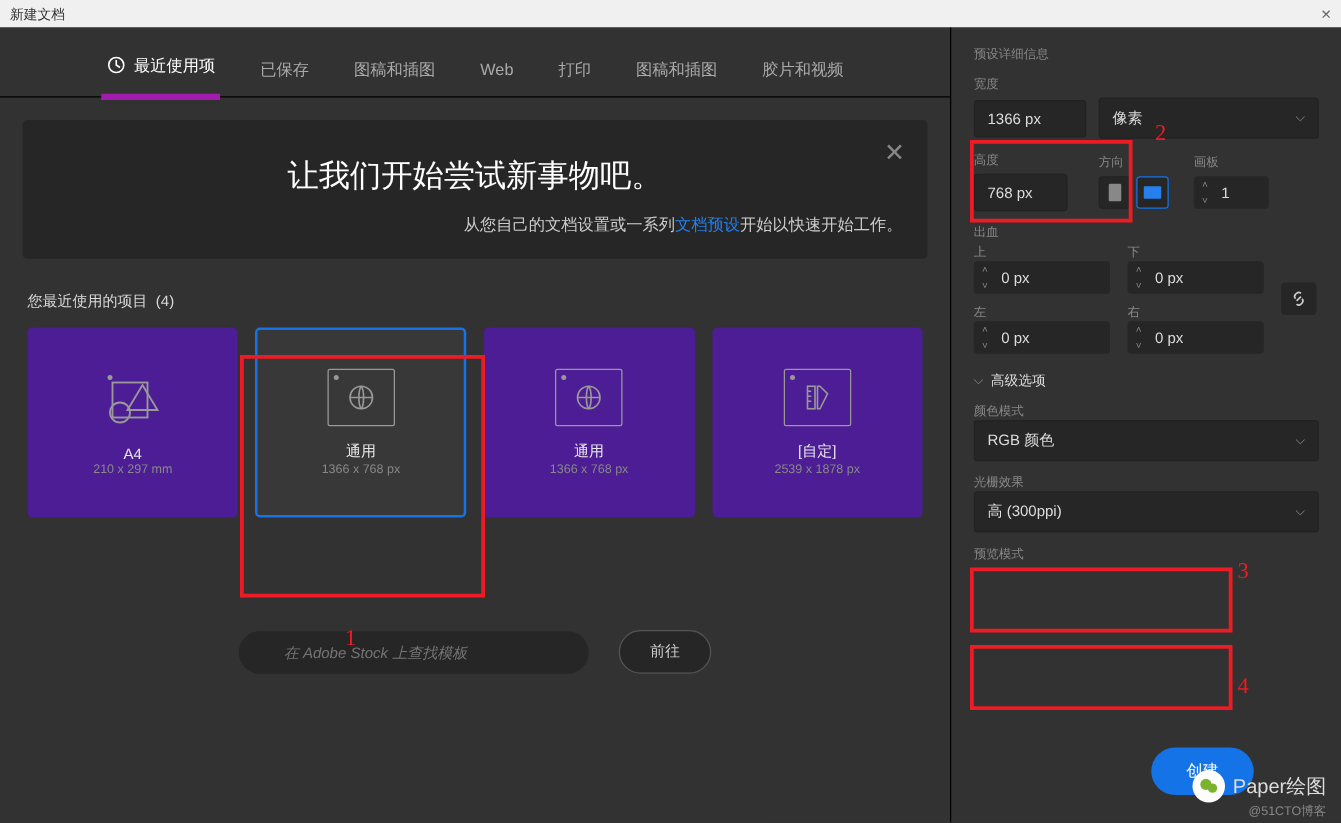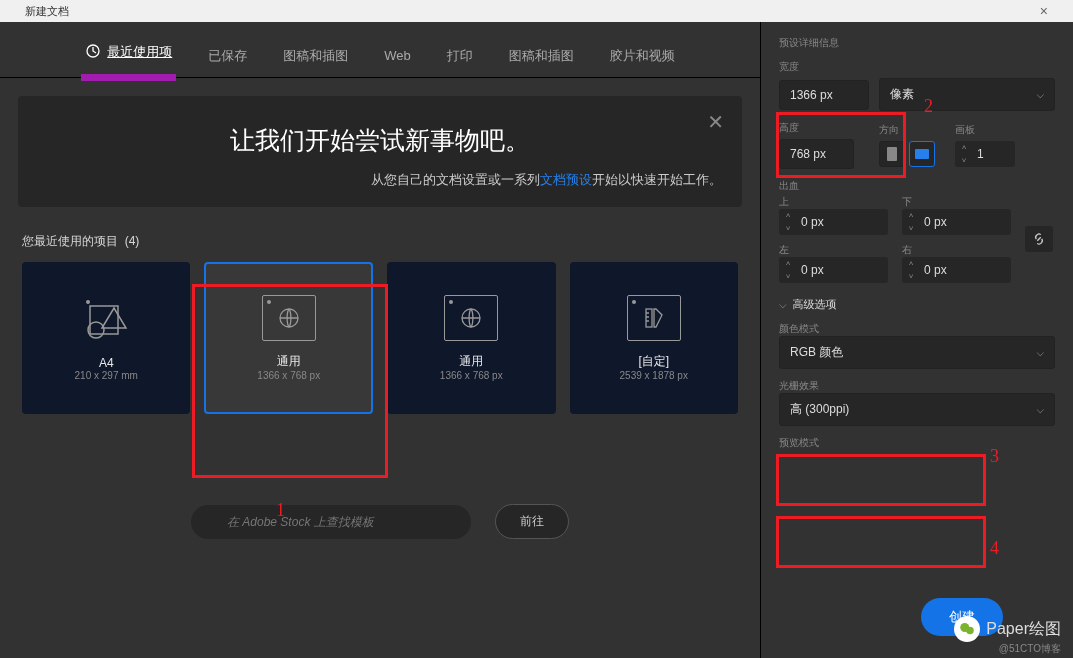--- a/index.html
+++ b/index.html
@@ -1,39 +1,39 @@
 <!DOCTYPE html>
 <html><head>
   <meta charset="utf-8">
   <style>
     * { box-sizing: border-box; margin: 0; padding: 0; font-family: -apple-system, "Segoe UI", Arial, sans-serif; }
     body { background: #323232; color: #e8e8e8; width: 1073px; height: 658px; overflow: hidden; position: relative; }
     
-    .titlebar { background: #f0f0f0; color: #333; height: 22px; display: flex; align-items: center; justify-content: space-between; padding: 0 25px; font-size: 11px; }
+    .titlebar { background: #f0f0f0; color: #333; height: 22px; display: flex; align-items: center; justify-content: space-between; padding: 0 8px; font-size: 11px; }
     .titlebar-close { font-size: 14px; color: #666; cursor: pointer; }
     
     .main-wrap { display: flex; height: 636px; }
     .left-pane { width: 760px; background: #323232; padding: 12px 0; }
     .right-pane { flex: 1; background: #323232; padding: 8px 18px; border-left: 1px solid #000; position: relative; }
     
     .tabs { display: flex; align-items: center; justify-content: center; gap: 28px; font-size: 13px; color: #aaa; height: 44px; border-bottom: 1px solid #000; }
     .tab { display: flex; align-items: center; gap: 6px; cursor: pointer; padding: 12px 4px; position: relative; }
-    .tab.active { color: #fff; border-bottom: 7px solid #a21caf; text-decoration: underline; }
+    .tab.active { color: #fff; border-bottom: 5px solid #a21caf; }
     .tab-icon svg { width: 16px; height: 16px; }
     
     .intro-panel { margin: 18px 18px 0; background: #262626; border-radius: 4px; position: relative; padding: 28px 20px 18px; }
     .intro-close { position: absolute; top: 14px; right: 18px; font-size: 20px; color: #888; cursor: pointer; }
     .intro-title { text-align: center; font-size: 25px; font-weight: 500; color: #fff; }
     .intro-subtitle { text-align: right; font-size: 13px; color: #ccc; margin-top: 14px; }
     .intro-link { color: #2680eb; }
     
     .recent-header { margin: 26px 0 12px 22px; font-size: 12px; color: #d8d8d8; }
     
     .presets { display: flex; gap: 14px; padding: 0 22px; }
-    .preset { width: 170px; height: 152px; background: #0f172a; border-radius: 4px; display: flex; flex-direction: column; align-items: center; justify-content: center; gap: 12px; cursor: pointer; }
+    .preset { width: 170px; height: 152px; background: #4c1d95; border-radius: 4px; display: flex; flex-direction: column; align-items: center; justify-content: center; gap: 12px; cursor: pointer; }
     .preset.selected { border: 2px solid #1473e6; background: #383838; }
     .preset-icon { width: 54px; height: 46px; border: 1px solid #999; border-radius: 2px; display: flex; align-items: center; justify-content: center; position: relative; }
     .preset-icon::before { content: ''; position: absolute; top: 4px; left: 4px; width: 4px; height: 4px; background: #999; border-radius: 50%; }
     .preset-label { font-size: 12px; color: #e8e8e8; text-align: center; }
     .preset-dim { font-size: 10px; color: #888; }
     
     .search-row { margin-top: 90px; display: flex; align-items: center; justify-content: center; gap: 24px; }
     .search-input { background: #262626; border: none; border-radius: 20px; padding: 10px 20px 10px 36px; color: #888; width: 280px; font-size: 12px; font-style: italic; position: relative; }
     .search-wrap { position: relative; }
     .search-wrap svg { position: absolute; left: 12px; top: 10px; width: 14px; height: 14px; }

